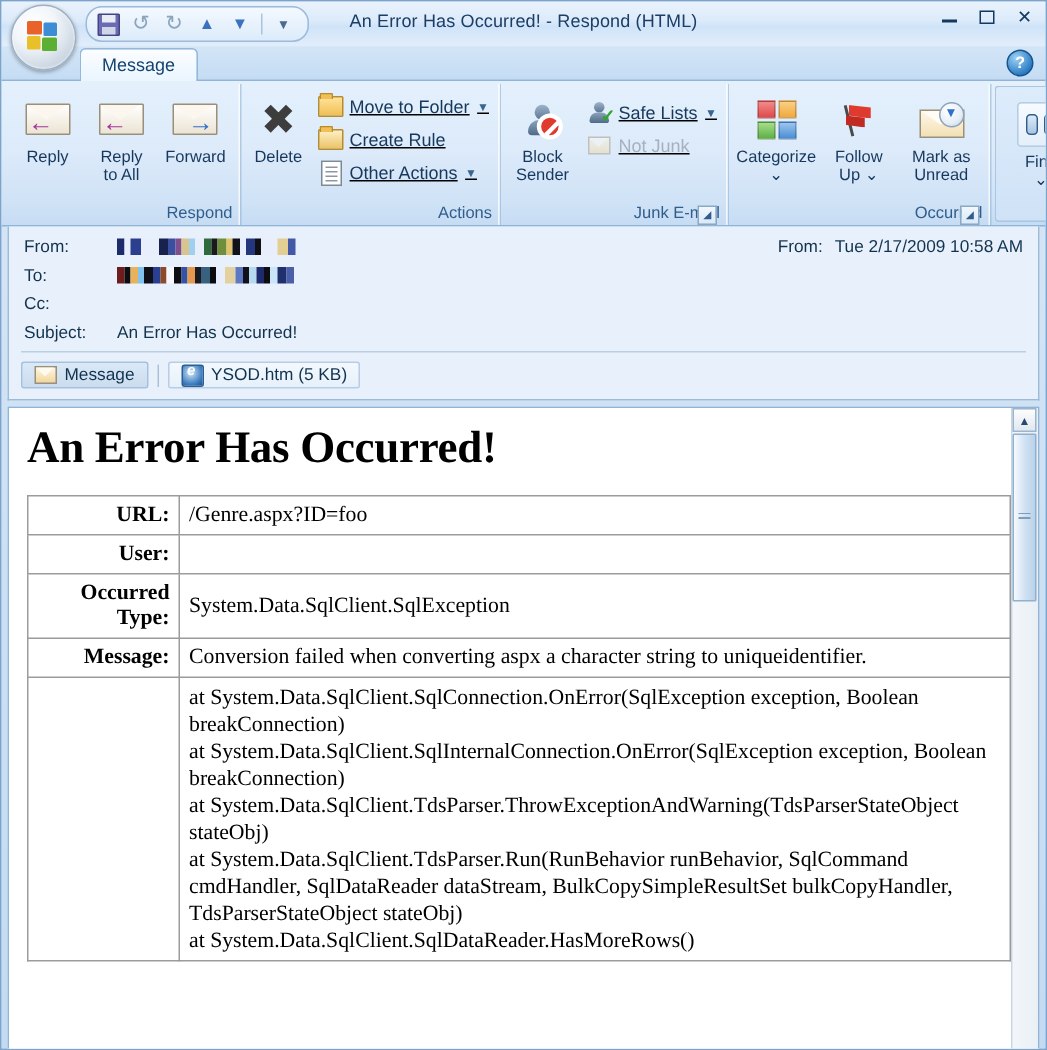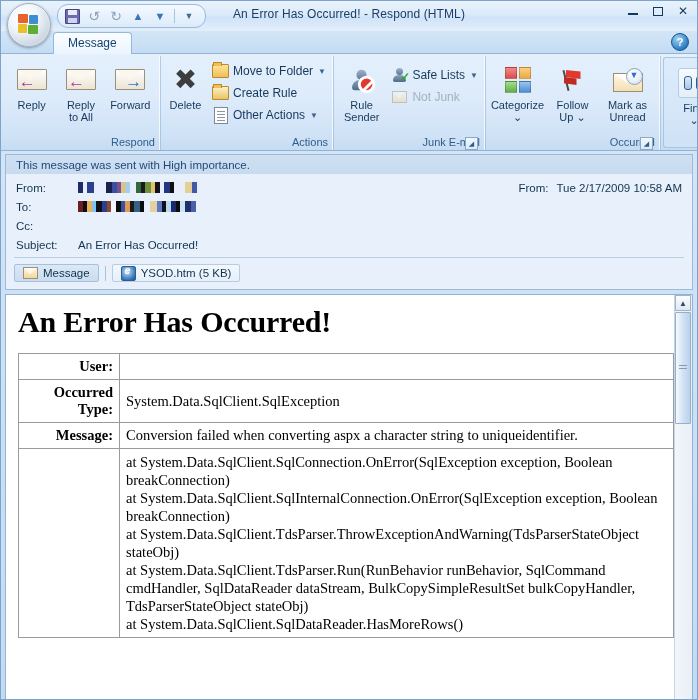--- a/index.html
+++ b/index.html
@@ -110,21 +110,21 @@
     font-size:7px;color:#2f5d8c;display:flex;align-items:center;justify-content:center;cursor:default;
   }
 
   .bigbtn{
     width:58px;display:flex;flex-direction:column;align-items:center;cursor:default;
     padding-top:2px;
   }
   .bigbtn .glyph{height:36px;display:flex;align-items:center;justify-content:center;}
   .bigbtn .lbl{font-size:11px;color:#16385c;text-align:center;line-height:12px;margin-top:1px;}
 
-  .smallrow{display:flex;align-items:center;gap:4px;height:22px;cursor:default;padding:0 2px;}
+  .smallrow{display:flex;align-items:center;gap:4px;height:22px;cursor:default;padding:0 2px;text-decoration:underline;}
   .smallrow .sglyph{width:17px;height:17px;display:flex;align-items:center;justify-content:center;}
   .smallrow .slbl{font-size:12px;color:#16385c;white-space:nowrap;}
   .smallrow.dis .slbl{color:#a5b1bd;}
   .smallrow .arrow{font-size:8px;color:#39658f;margin-left:1px;}
   .smallcol{display:flex;flex-direction:column;justify-content:center;padding-left:4px;}
 
   
   .env{position:relative;width:28px;height:19px;background:linear-gradient(to bottom,#ffffff,#ece4d3);
        border:1px solid #9b8f77;border-radius:1px;}
   .env:before{content:"";position:absolute;left:0;top:0;width:0;height:0;
@@ -404,21 +404,21 @@
       <div class="rgbody">
         <div class="bigbtn">
           <div class="glyph">
             <span class="person" style="transform:scale(1.45)">
                 <span class="hd"></span>
                 <span class="bd"></span>
                 <span class="noentry"></span>
               </span>
           </div>
           <div class="lbl">
-            <span>Rule</span><br>
+            <span>Block</span><br>
             <span>Sender</span>
           </div>
         </div>
         <div class="smallcol" style="padding-top:4px">
           <div class="smallrow">
             <span class="sglyph">
               <span class="person">
                   <span class="hd"></span>
                   <span class="bd"></span>
                   <span class="check">✓</span>
@@ -502,21 +502,20 @@
           </div>
           <div class="lbl">
             <span>Find</span><br>
             <span>⌄</span>
           </div>
         </div>
       </div>
     </div>
   </div>
 
-  <div class="infobar">This message was sent with High importance.</div>
 
   <div class="hdrbox">
 
     <div class="sent-wrap">
       <span class="sent-lbl">From:</span>
       <span>Tue 2/17/2009 10:58 AM</span>
     </div>
 
     <div class="hrow">
       <span class="hlabel">From:</span>
@@ -605,20 +604,24 @@
     </div>
   </div>
 
   <div class="bodyframe">
     <div class="bodyscrollarea">
 
       <div class="err-title">An Error Has Occurred!</div>
 
       <table class="errtable">
         <tbody>
+            <tr>
+          <td class="k">URL:</td>
+          <td class="v">/Genre.aspx?ID=foo</td>
+        </tr>
         <tr>
           <td class="k">User:</td>
           <td class="v">&nbsp;</td>
         </tr>
         <tr>
           <td class="k">Occurred Type:</td>
           <td class="v">System.Data.SqlClient.SqlException</td>
         </tr>
         <tr>
           <td class="k">Message:</td>

